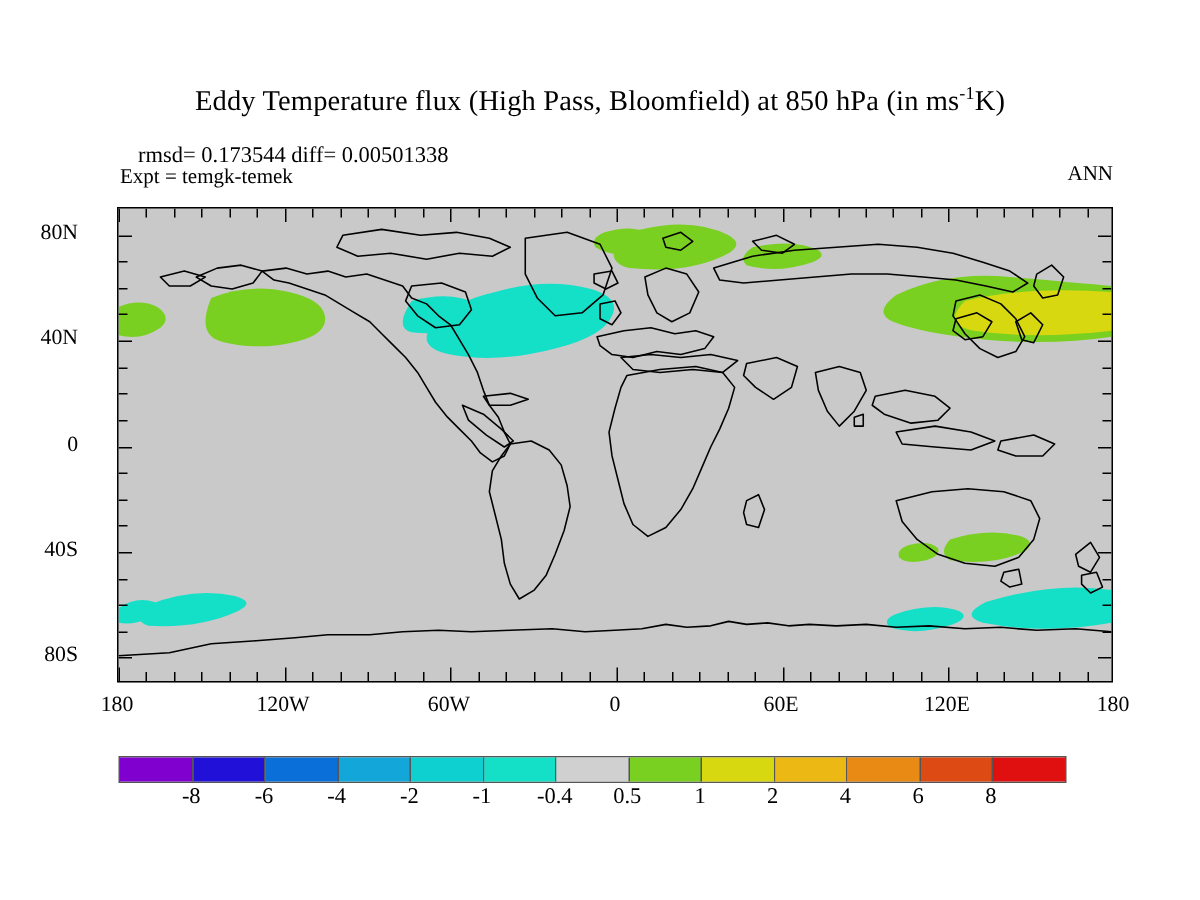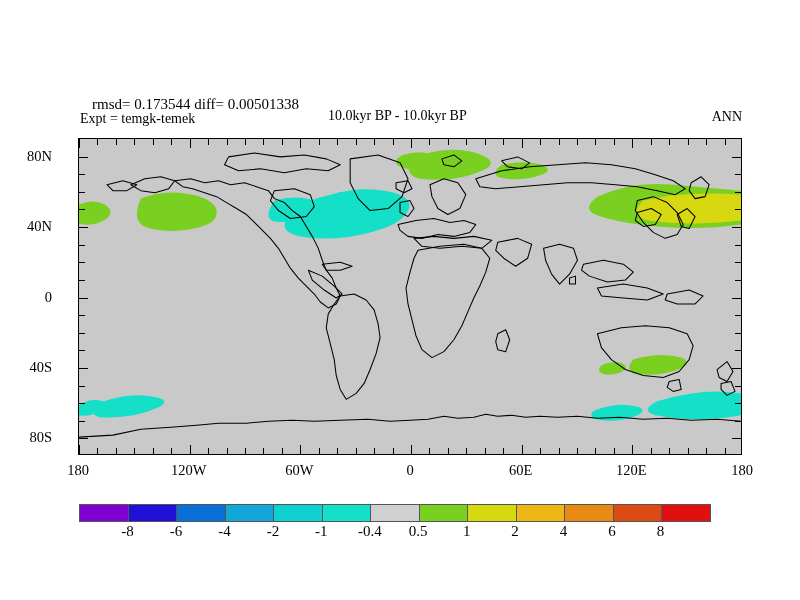--- a/index.html
+++ b/index.html
@@ -48,24 +48,26 @@
   }
   .cseg{flex:1 1 0;height:100%;border-right:1px solid #555;box-sizing:border-box;}
   .cseg:last-child{border-right:none;}
   .ctick{position:absolute;top:523px;font-size:15px;transform:translateX(-50%);white-space:nowrap;}
 </style>
 </head>
 <body>
 
 <div id="root">
 
+  <div class="title">
+    <span>Eddy Temperature flux (High Pass, Bloomfield) at 850 hPa (in ms</span><sup>-1</sup><span>K)</span>
+  </div>
 
   <div class="rmsd">rmsd= 0.173544 diff= 0.00501338</div>
   <div class="expt">Expt = temgk-temek</div>
-  <div class="period">10.0kyr BP - 10.0kyr BP</div>
   <div class="season">ANN</div>
 
   <div class="map-frame">
     <svg class="map-svg" viewBox="0 0 664 317" preserveAspectRatio="none">
 
       <g>
 
         <path fill="#7ad020" d="M0 66 q14 -6 26 0 q10 7 2 14 q-13 9 -28 5 z"></path>
         <path fill="#7ad020" d="M62 60 q24 -10 52 -4 q22 5 24 16 q2 12 -18 17 q-28 7 -52 0 q-16 -5 -6 -29 z"></path>
 

